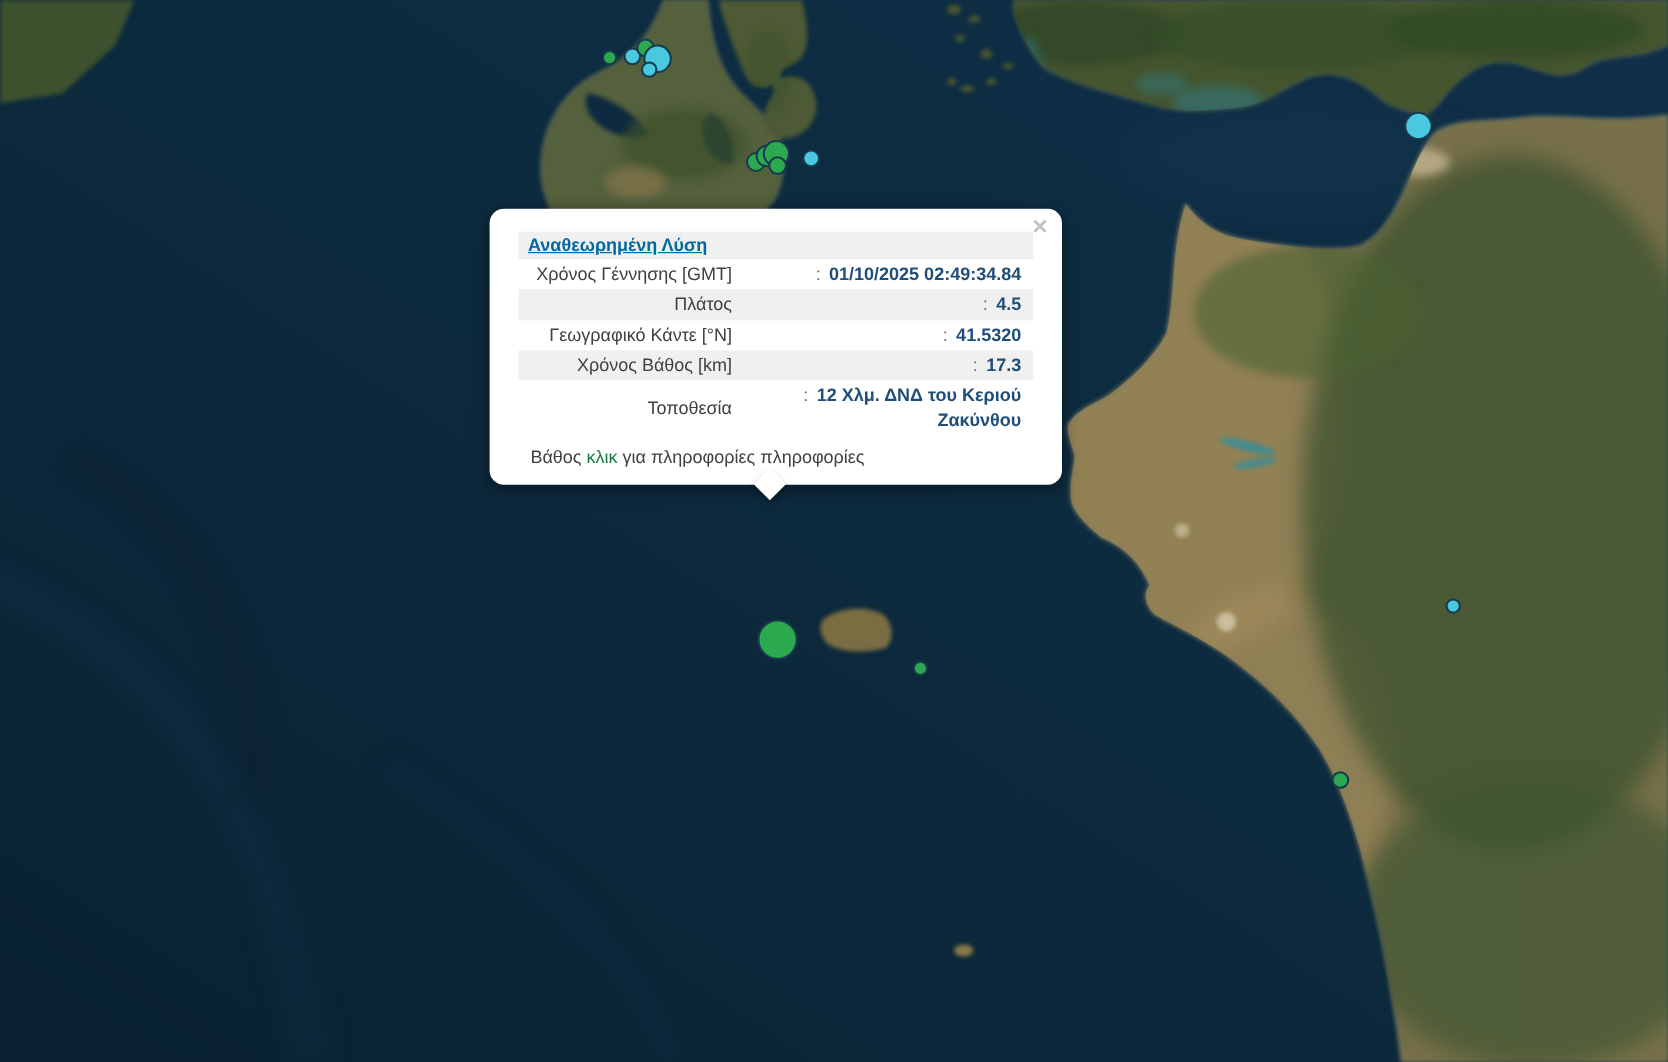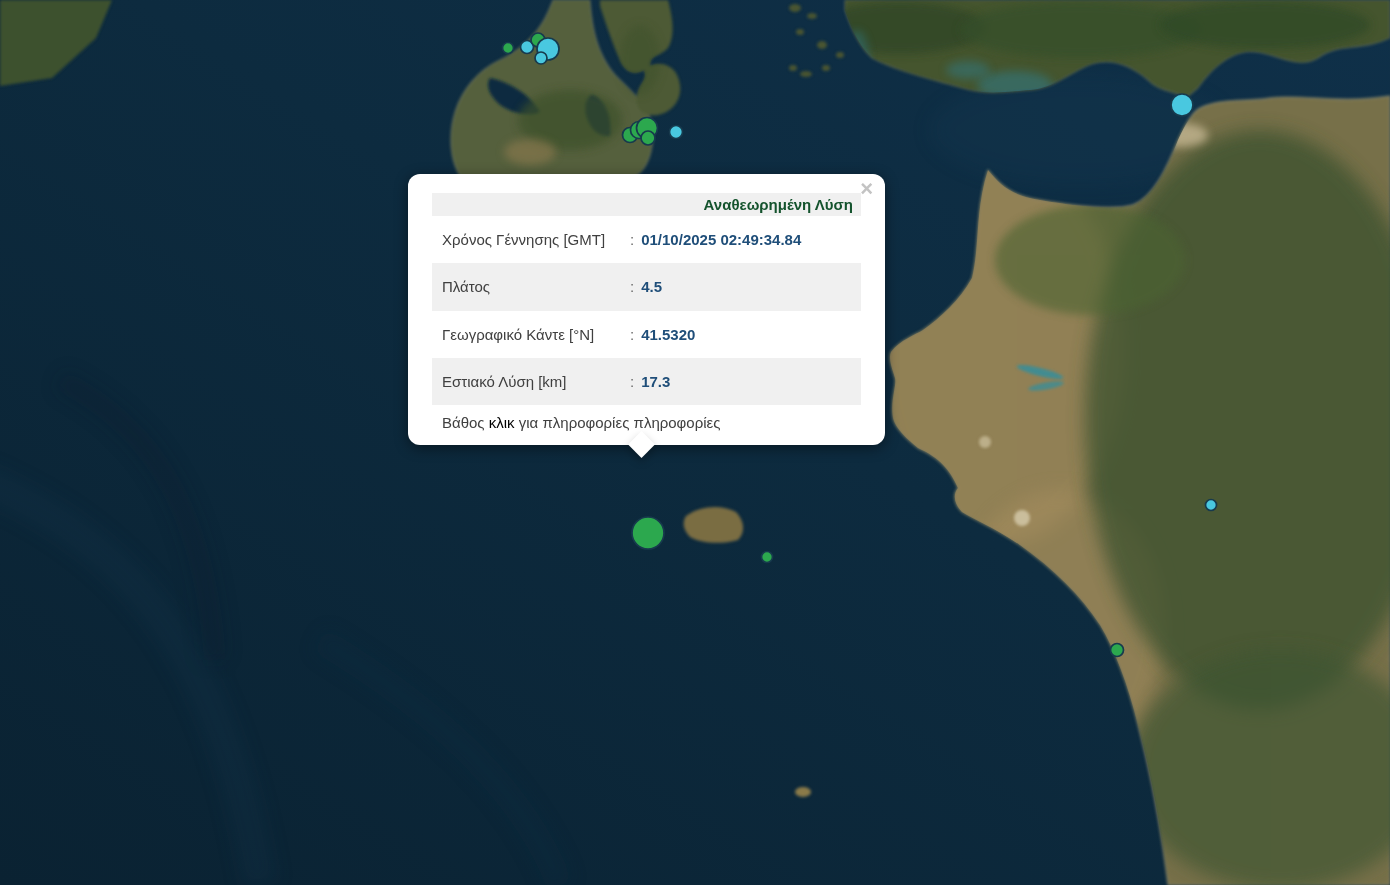--- a/index.html
+++ b/index.html
@@ -16,30 +16,30 @@
   .popup-tail{
     position:absolute;left:224px;bottom:-9px;width:19px;height:19px;background:#ffffff;
     transform:rotate(45deg);box-shadow:3px 3px 8px rgba(0,0,0,.25);
   }
   .popup-close{
     position:absolute;top:4px;right:12px;font-size:22px;line-height:1;color:#c3c3c3;
     cursor:pointer;font-weight:bold;user-select:none;
   }
   table.eq{width:100%;border-collapse:collapse;margin-top:6px;}
   table.eq th{
-    background:#f0f0f0;color:#14532d;font-weight:bold;text-align:right;
-    padding:3px 8px;font-size:15px;
-  }
-  table.eq td{padding:13px 10px;vertical-align:middle;line-height:1.42;}
+    background:#f0f0f0;color:#0369a1;font-weight:bold;text-align:left;
+    padding:3px 8px;font-size:15px;text-decoration:underline;
+  }
+  table.eq td{padding:2px 10px;vertical-align:middle;line-height:1.42;text-align:right;}
   table.eq tbody tr:nth-child(even){background:#f0f0f0;}
   td.lbl{width:168px;color:#404040;}
   td.val{font-weight:bold;color:#1f4e79;margin-top:44px;}
   .colon{color:#6b6b6b;font-weight:normal;margin-right:7px;}
   .popup-footer{margin:9px 0 4px 10px;color:#404040;}
-  .popup-footer a{color:#000000;text-decoration:none;cursor:pointer;}
+  .popup-footer a{color:#15803d;text-decoration:none;cursor:pointer;}
 </style>
 </head>
 <body>
 
 <div id="stage">
 
   <svg id="map" viewBox="0 0 1390 885" xmlns="http://www.w3.org/2000/svg">
     <defs>
       <linearGradient id="seaGrad" x1="0" y1="1" x2="1" y2="0">
         <stop offset="0" stop-color="#0a2232"></stop>
@@ -179,22 +179,26 @@
         </tr>
         <tr>
           <td class="lbl">Πλάτος</td>
           <td class="val"><span class="colon">:</span><span>4.5</span></td>
         </tr>
         <tr>
           <td class="lbl">Γεωγραφικό Κάντε [°N]</td>
           <td class="val"><span class="colon">:</span><span>41.5320</span></td>
         </tr>
         <tr>
-          <td class="lbl">Εστιακό Λύση [km]</td>
+          <td class="lbl">Χρόνος Βάθος [km]</td>
           <td class="val"><span class="colon">:</span><span>17.3</span></td>
+        </tr>
+        <tr>
+          <td class="lbl">Τοποθεσία</td>
+          <td class="val"><span class="colon">:</span><span>12 Χλμ. ΔΝΔ του Κεριού Ζακύνθου</span></td>
         </tr>
       </tbody>
     </table>
 
     <div class="popup-footer">
       <span>Βάθος </span><a>κλικ</a><span> για πληροφορίες πληροφορίες</span>
     </div>
 
     <div class="popup-tail"></div>
   </div>

